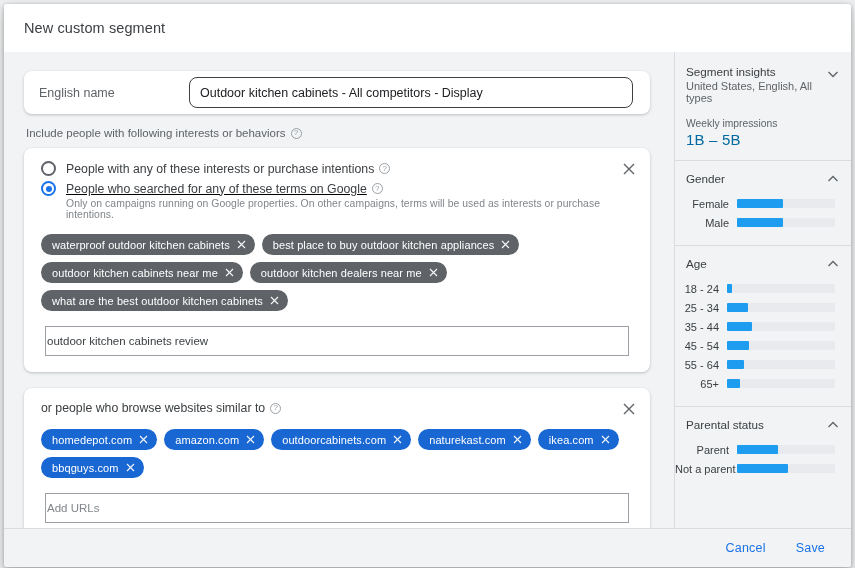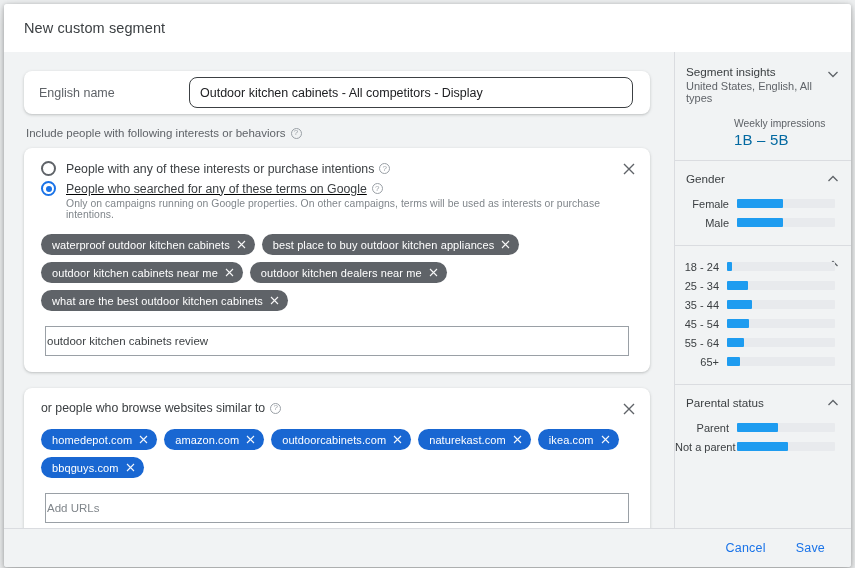--- a/index.html
+++ b/index.html
@@ -526,21 +526,21 @@
 
         <div class="sb-insights">
           <div class="sb-caret">
             <svg width="16" height="16" viewBox="0 0 16 16">
               <path d="M3.5 6 L8 10.5 L12.5 6" stroke="#5f6368" stroke-width="1.3" fill="none"></path>
             </svg>
           </div>
           <div class="sb-title">Segment insights</div>
           <div class="sb-sub">United States, English, All types</div>
 
-          <div style="margin-top:14px;margin-left:48px;">
+          <div style="margin-top:14px;">
             <div class="sb-metric-label">Weekly impressions</div>
             <div class="sb-metric-value">1B – 5B</div>
           </div>
         </div>
 
         <div class="sb-divider"></div>
 
         <div class="sb-group">
           <div class="sb-caret">
             <svg width="16" height="16" viewBox="0 0 16 16">
@@ -564,20 +564,21 @@
         </div>
 
         <div class="sb-divider"></div>
 
         <div class="sb-group">
           <div class="sb-caret">
             <svg width="16" height="16" viewBox="0 0 16 16">
               <path d="M3.5 10 L8 5.5 L12.5 10" stroke="#5f6368" stroke-width="1.3" fill="none"></path>
             </svg>
           </div>
+          <div class="sb-group-title">Age</div>
 
           <div class="bar-row age">
             <span class="bar-label">18 - 24</span>
             <span class="bar-track">
               <span class="bar-fill" style="width: 5%;"></span>
             </span>
           </div>
           <div class="bar-row age">
             <span class="bar-label">25 - 34</span>
             <span class="bar-track">

